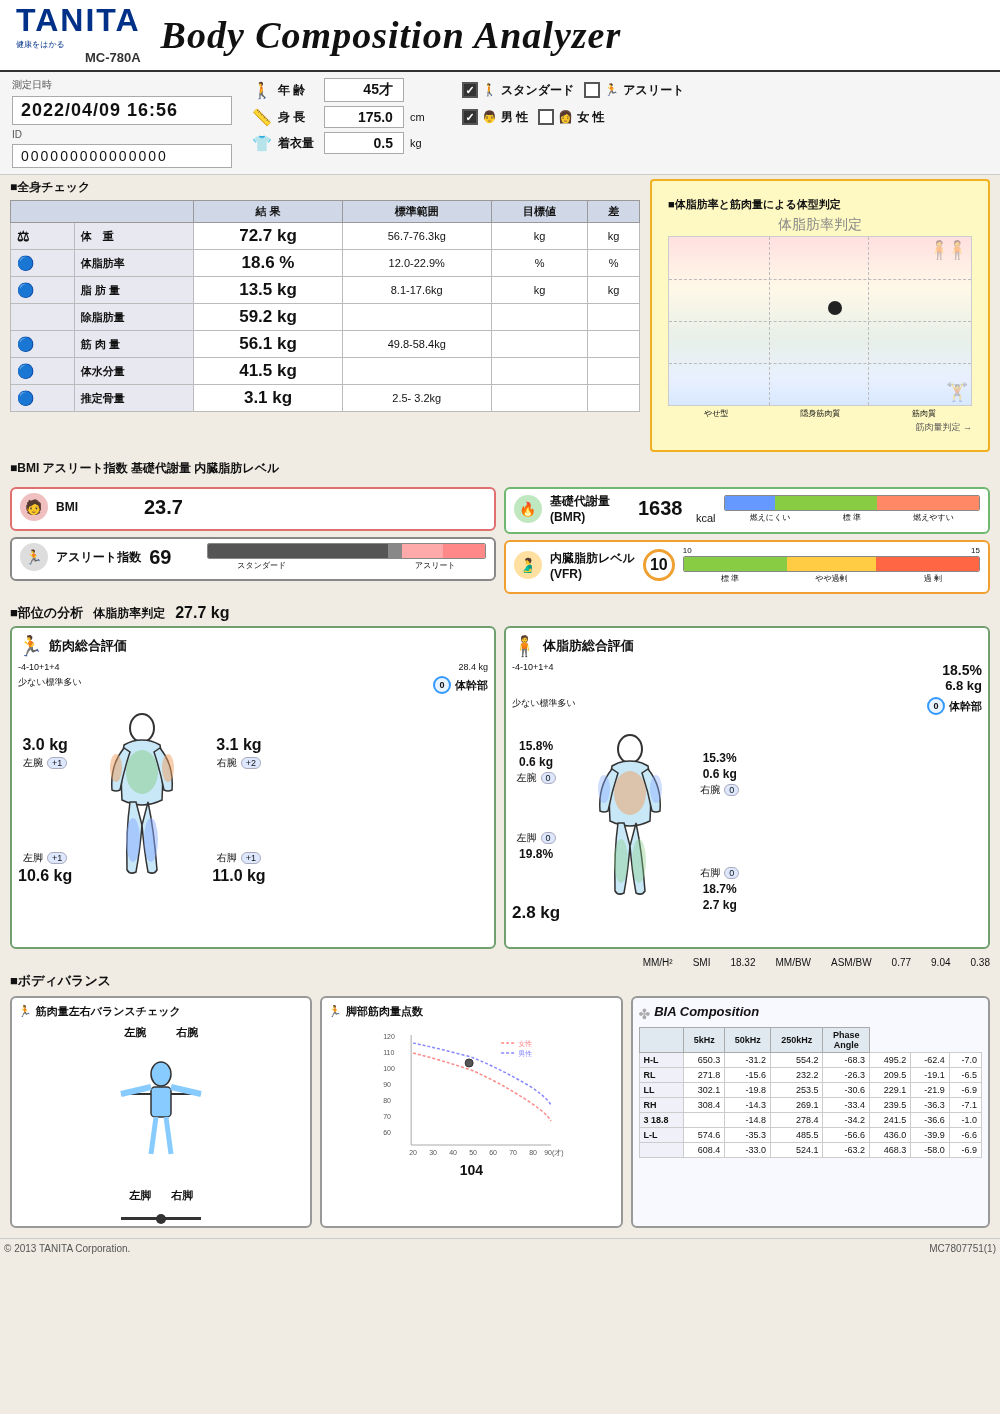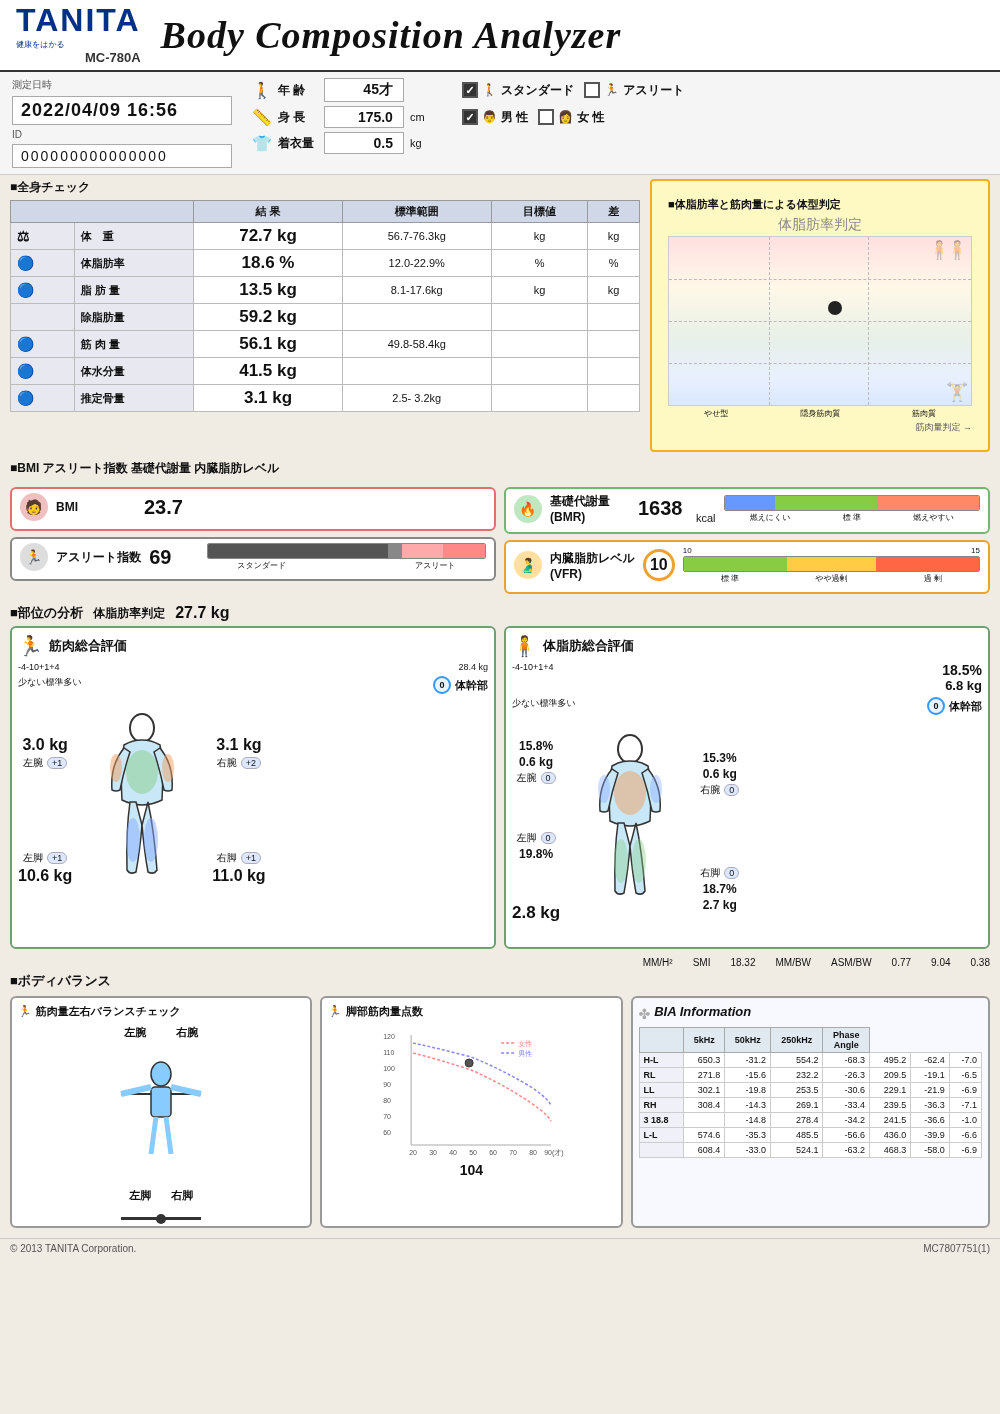--- a/index.html
+++ b/index.html
@@ -358,21 +358,21 @@
       padding: 2px 4px;
       text-align: right;
       background: white;
     }
     .bia-table td.row-id { text-align: left; background: #f0f0f8; font-weight: bold; }
 
     
     .footer {
       display: flex;
       justify-content: space-between;
-      padding: 4px 10px;
+      padding: 4px 4px;
       font-size: 10px;
       color: #555;
       border-top: 1px solid #ccc;
       margin-top: 4px;
     }
 
     
     .sec-prefix {
       color: #111;
       font-size: 13px;
@@ -938,21 +938,21 @@
 
         <circle cx="88" cy="38" r="4" fill="#555" stroke="#333" stroke-width="1"></circle>
       </svg>
       <div style="font-size:14px; font-weight:bold; text-align:center; margin-top:-5px;">104</div>
     </div>
   </div>
 
   <div class="bia-panel">
     <div style="display:flex; align-items:center; gap:4px; margin-bottom:4px;">
       <span style="font-size:14px; color:#aaa;">✤</span>
-      <span class="bia-title">BIA Information</span>
+      <span class="bia-title">BIA Composition</span>
     </div>
     <table class="bia-table">
       <thead>
         <tr>
           <th></th>
           <th>5kHz</th>
           <th>50kHz</th>
           <th>250kHz</th>
           <th>Phase<br>Angle</th>
         </tr>

